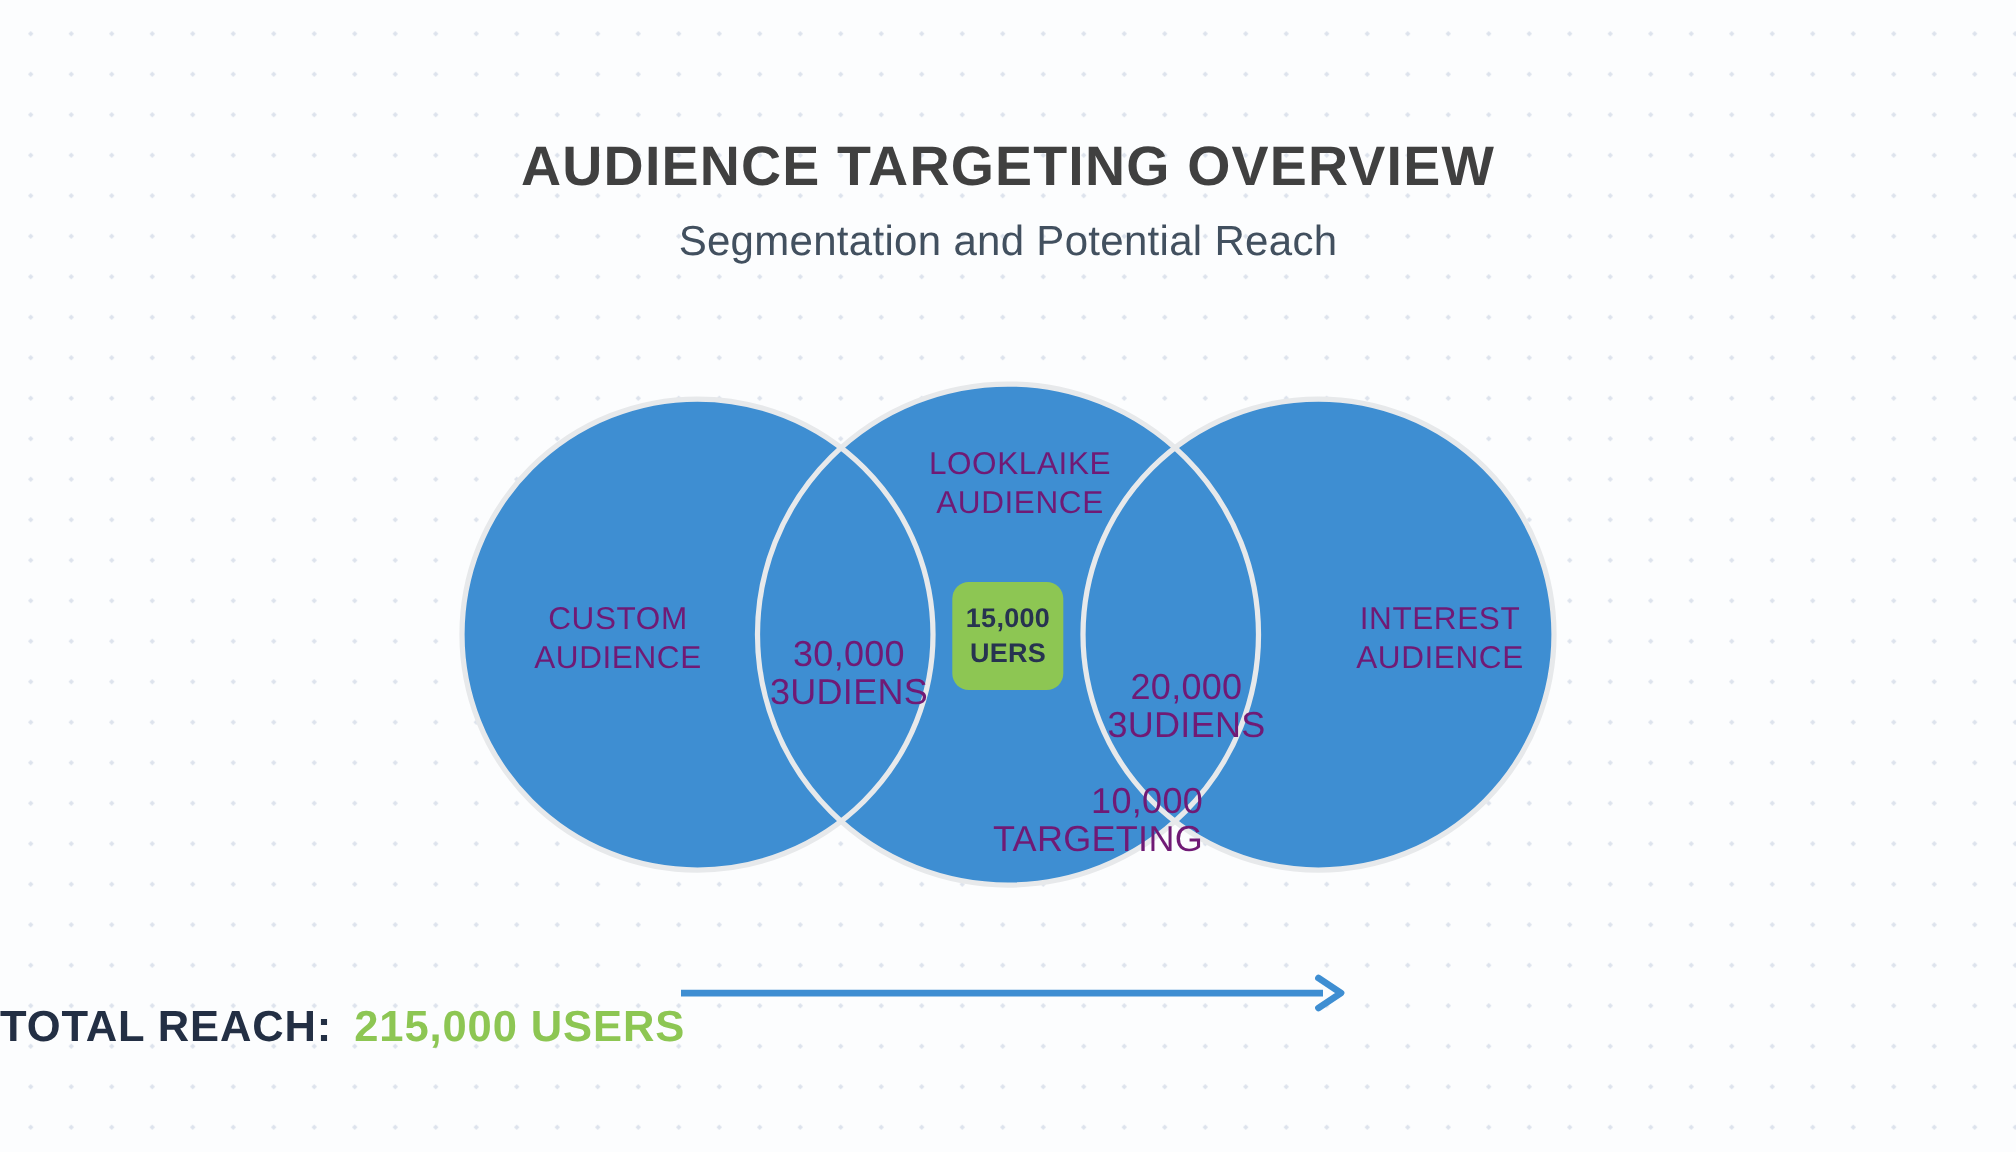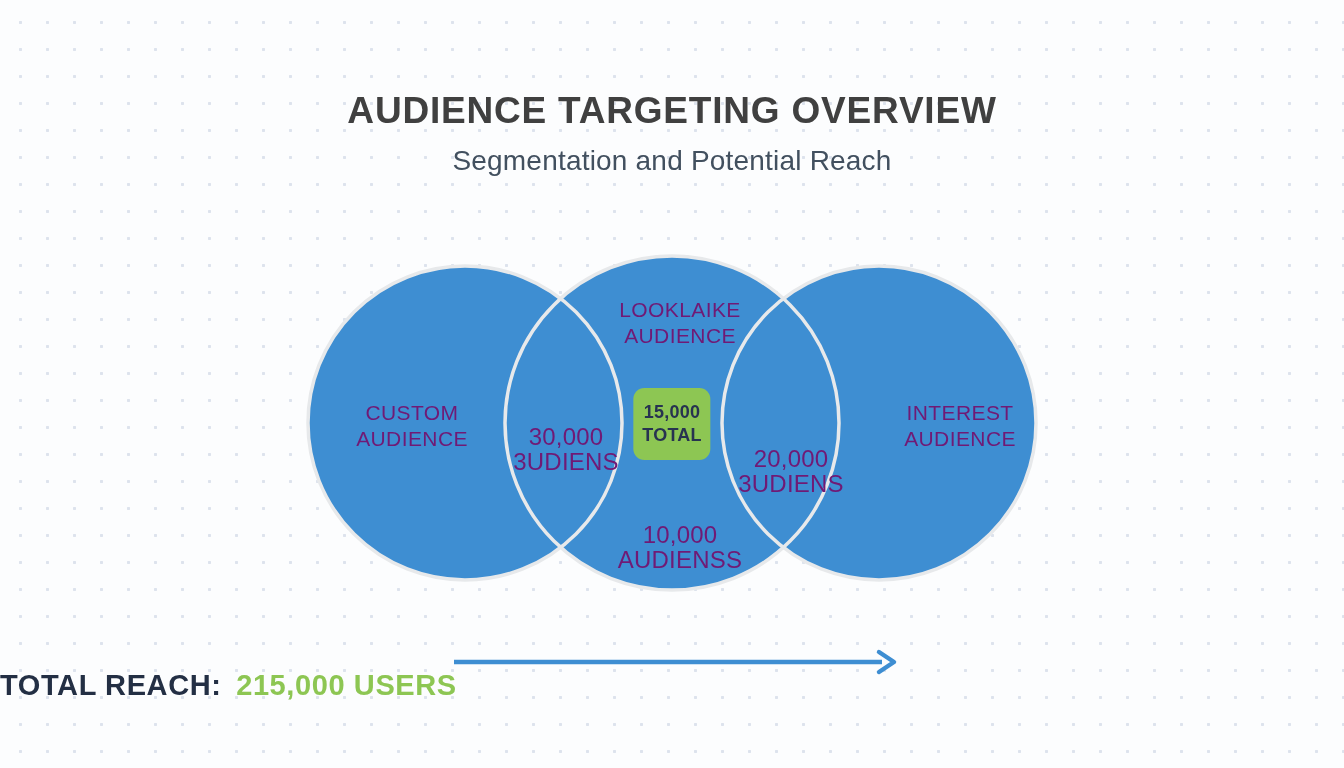--- a/index.html
+++ b/index.html
@@ -84,28 +84,28 @@
 <div class="label overlap-label" style="left:566px; top:426px;">
   <span class="line">30,000</span>
   <span class="line">3UDIENS</span>
 </div>
 
 <div class="label overlap-label" style="left:791px; top:448px;">
   <span class="line">20,000</span>
   <span class="line">3UDIENS</span>
 </div>
 
-<div class="label overlap-label" style="left:680px; top:524px;">
+<div class="label overlap-label" style="left:732px; top:524px;text-align:right;">
   <span class="line">10,000</span>
-  <span class="line">AUDIENSS</span>
+  <span class="line">TARGETING</span>
 </div>
 
 <div class="center-box">
   <span class="line">15,000</span>
-  <span class="line">TOTAL</span>
+  <span class="line">UERS</span>
 </div>
 
 <svg class="arrow-svg" width="450" height="28" viewBox="0 0 450 28">
   <line x1="2" y1="14" x2="430" y2="14" stroke="#3e8ed2" stroke-width="4.5"></line>
   <polyline points="427,4 442,14 427,24" fill="none" stroke="#3e8ed2" stroke-width="4.5" stroke-linecap="round" stroke-linejoin="round"></polyline>
 </svg>
 
 <div class="footer-text">
   <span>TOTAL REACH:</span>
   <span class="value">215,000 USERS</span>

